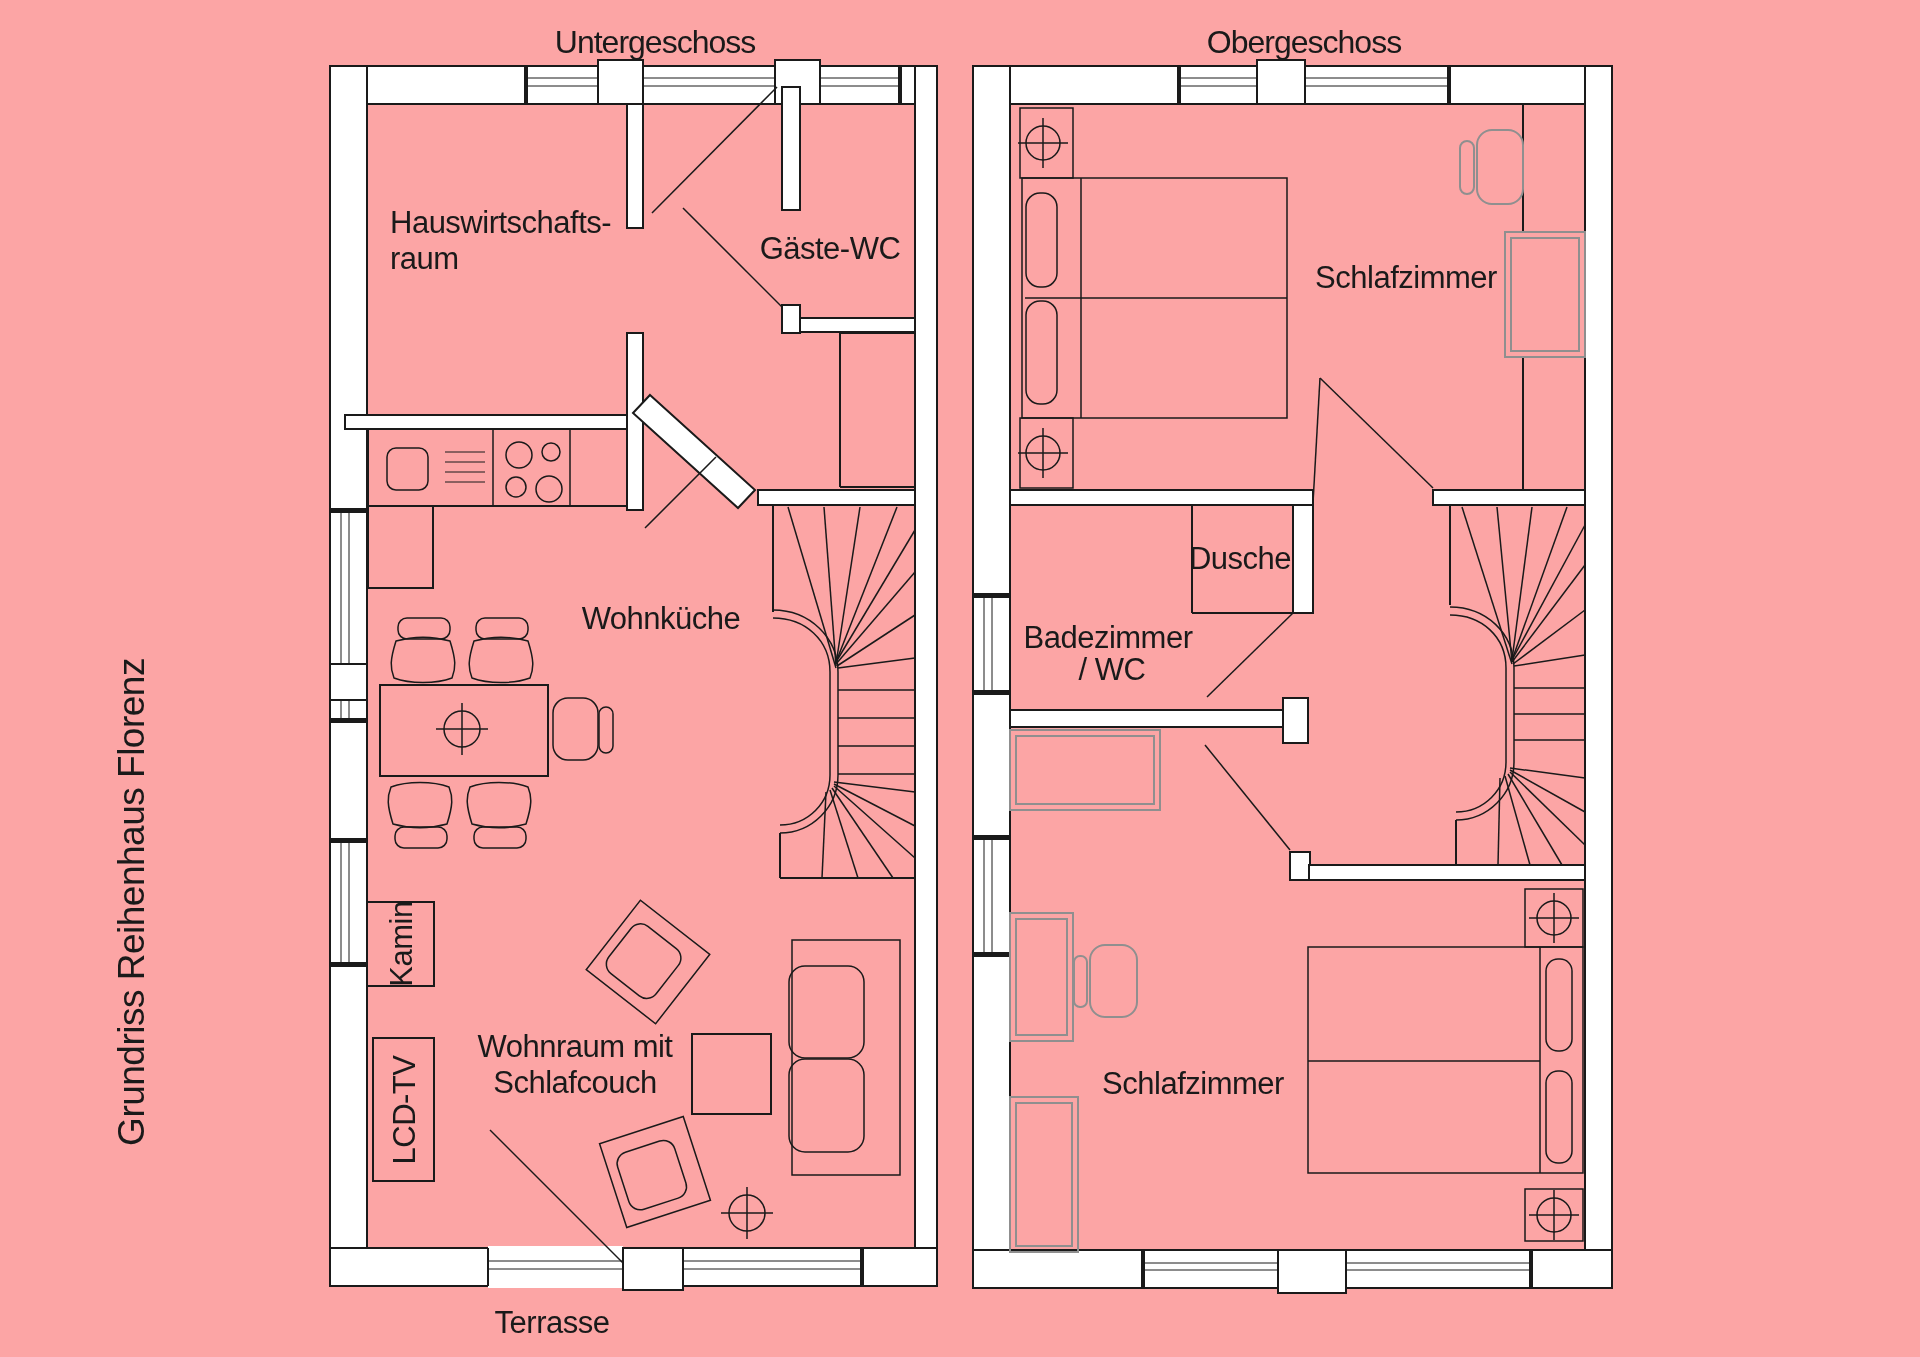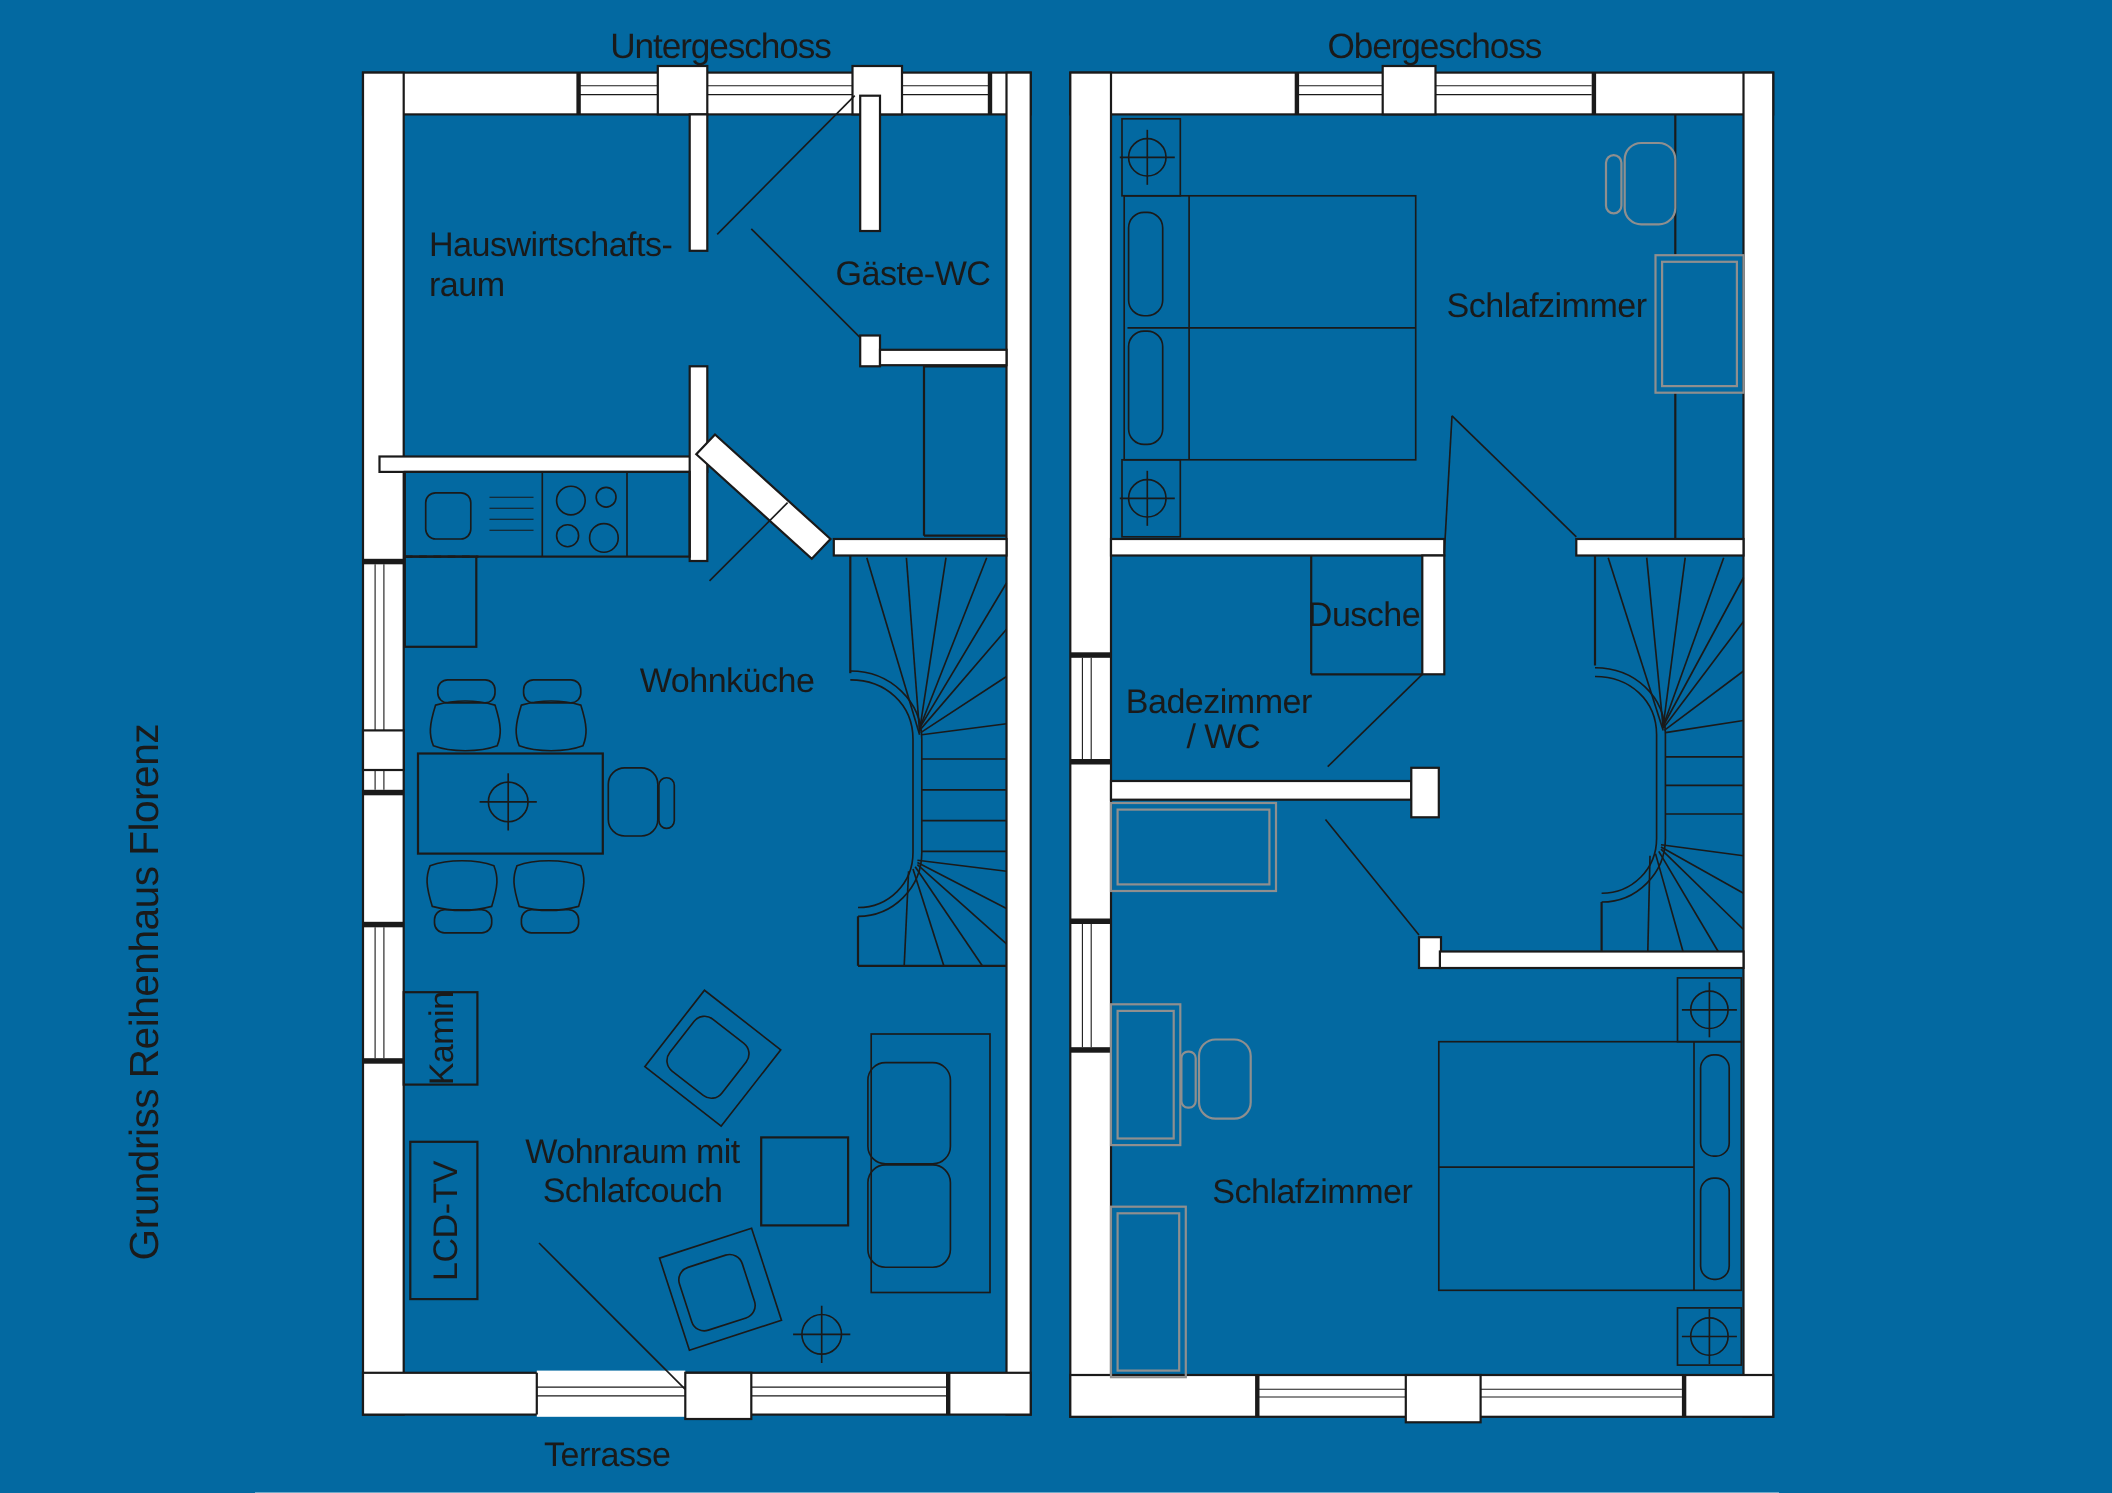--- a/index.html
+++ b/index.html
@@ -1,16 +1,16 @@
 <!DOCTYPE html>
 <html><head>
 <meta charset="utf-8">
 <style>
   html,body{margin:0;padding:0;background:#ffffff;}
-  .canvas{position:relative;width:1920px;height:1357px;background:#0369a1;overflow:hidden;}
+  .canvas{position:relative;width:1920px;height:1357px;background:#fca5a5;overflow:hidden;}
   svg{position:absolute;left:0;top:0;}
   svg *{vector-effect:none;}
   .ln{fill:none;stroke:#1a1a1a;stroke-width:2;}
   .ln15{fill:none;stroke:#1a1a1a;stroke-width:1.5;}
   .thin{fill:none;stroke:#1a1a1a;stroke-width:1;}
   .wall{fill:#ffffff;stroke:#1a1a1a;stroke-width:2;}
   .blk{fill:#1a1a1a;stroke:none;}
   .gap{fill:#ffffff;stroke:none;}
   .gray{fill:none;stroke:#8f8f8f;stroke-width:2;}
   .dash{fill:none;stroke:#1a1a1a;stroke-width:2;stroke-dasharray:7 6;}

